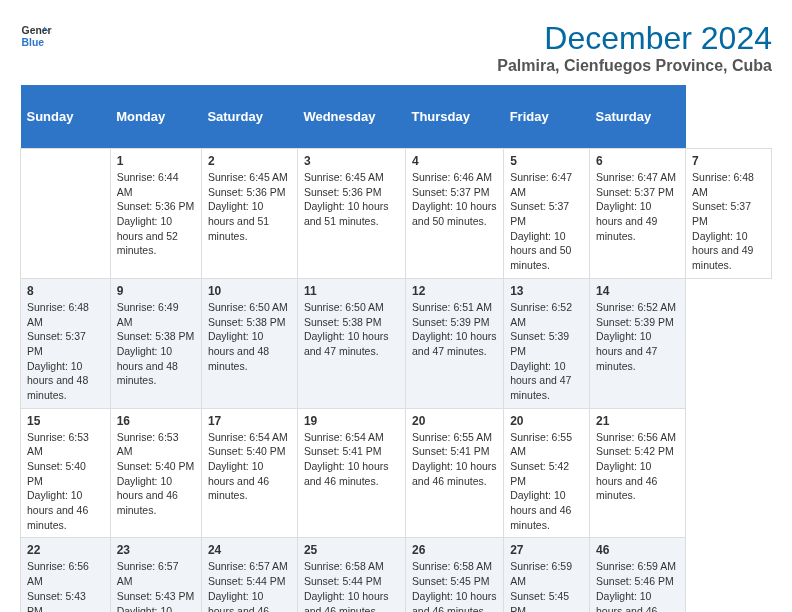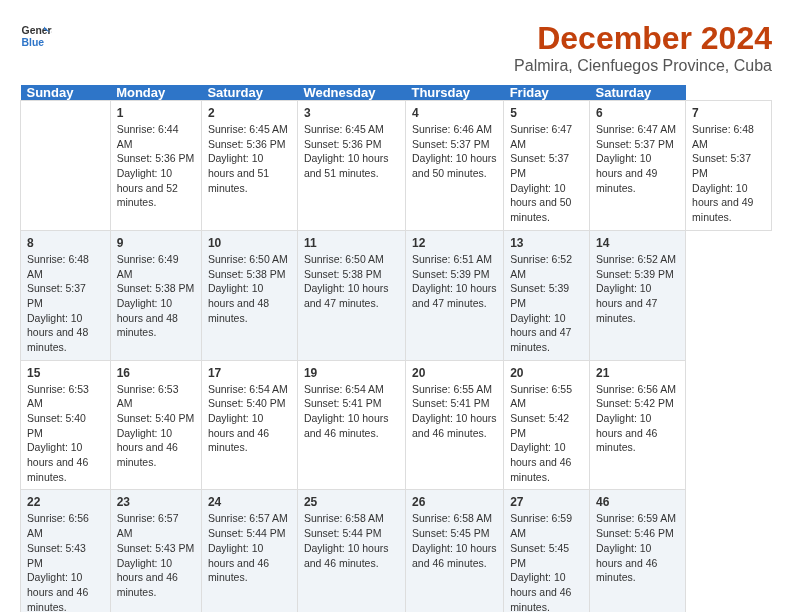--- a/index.html
+++ b/index.html
@@ -23,38 +23,39 @@
     }
     .logo-icon {
       width: 32px;
       height: 32px;
     }
     .title-block {
       text-align: right;
     }
     .main-title {
       font-size: 32px;
-      font-weight: bold;
-      color: #c2410c;
+      font-weight: normal;
+      color: #0369a1;
     }
     .subtitle {
       font-size: 16px;
       color: #555;
+      font-weight: bold;
     }
     table {
       width: 100%;
       border-collapse: collapse;
       font-size: 11px;
     }
     thead tr {
       background-color: #2e75c8;
       color: white;
     }
     thead th {
-      padding: 0 6px;
+      padding: 24px 6px;
       text-align: left;
       font-size: 13px;
       font-weight: bold;
       margin-top: 7px;
     }
     tbody tr {
       vertical-align: top;
     }
     tbody tr:nth-child(odd) {
       background-color: #ffffff;

